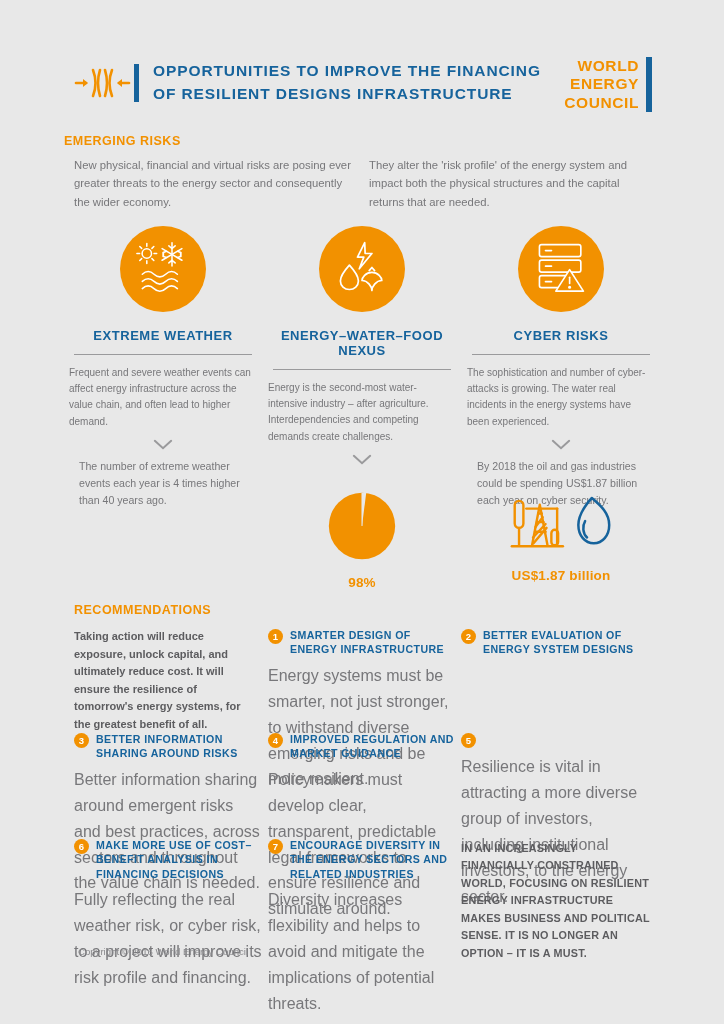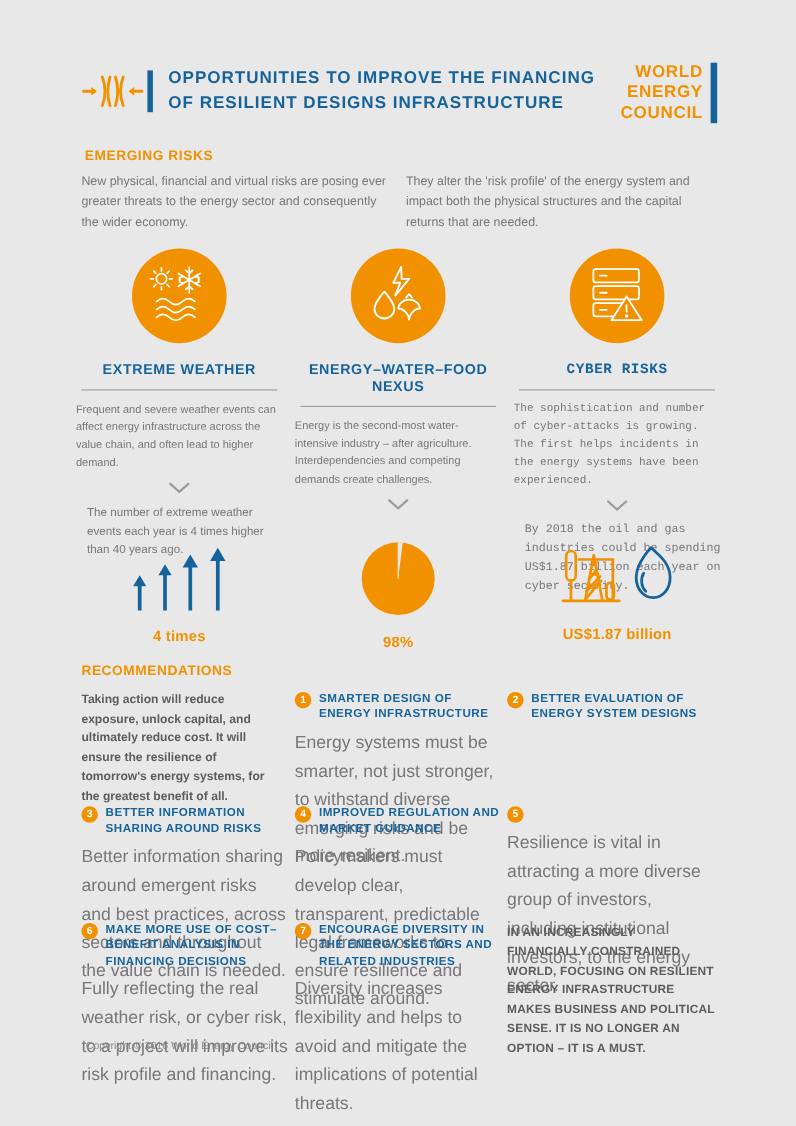--- a/index.html
+++ b/index.html
@@ -15,33 +15,33 @@
   .header { position: absolute; left: 72px; top: 55px; width: 580px; height: 55px; display: flex; align-items: center; }
   .hdr-icon { width: 60px; height: 40px; flex: 0 0 60px; }
   .hdr-rule { width: 5px; height: 38px; background: #16639c; margin: 0 14px 0 2px; flex: 0 0 5px; }
   .hdr-title { color: #16639c; font-size: 15.5px; font-weight: bold; letter-spacing: 0.9px; line-height: 1.45; }
   .wec-logo { position: absolute; right: 0; top: 2px; display: flex; align-items: stretch; }
   .wec-words { text-align: right; color: #f29100; font-weight: bold; font-size: 15.5px; letter-spacing: 0.6px; line-height: 1.18; }
   .wec-bar { width: 6px; background: #16639c; margin-left: 7px; }
 
   
   .sect-title { position: absolute; color: #f29100; font-size: 12.5px; font-weight: bold; letter-spacing: 0.5px; }
-  #emerging-risks-title { left: 77px; top: 134px; }
+  #emerging-risks-title { left: 64px; top: 134px; }
   #recommendations-title { left: 74px; top: 603px; }
 
   
   .intro { position: absolute; color: #77777a; font-size: 11.3px; line-height: 1.62; }
   #intro-left { left: 74px; top: 156px; width: 278px; }
   #intro-right { left: 369px; top: 156px; width: 282px; }
 
   
   .risk-col { position: absolute; top: 226px; width: 200px; }
   #risk-col-0 { left: 63px; }
   #risk-col-1 { left: 262px; }
-  #risk-col-2 { left: 461px; font-family: Liberation Mono, monospace; }
+  #risk-col-2 { left: 461px; }
 
   .risk-circle { width: 86px; height: 86px; border-radius: 50%; background: #f29100; margin: 0 auto; display: flex; align-items: center; justify-content: center; }
   .risk-name { margin-top: 16px; text-align: center; color: #16639c; font-size: 13px; font-weight: bold; letter-spacing: 0.55px; }
   .risk-divider { margin: 11px auto 0; width: 178px; height: 1px; background: #9a9a9c; }
   .risk-body { margin-top: 10px; text-align: left; color: #77777a; font-size: 10px; line-height: 1.62; padding: 0 6px; }
   .chev { margin: 6px auto 4px; width: 100%; text-align: center; }
   .risk-stat-text { text-align: left; color: #77777a; font-size: 10.6px; line-height: 1.62; padding: 0 4px; margin-left: 12px; }
 
   
   .stat-vis { position: absolute; width: 200px; text-align: center; }
@@ -188,46 +188,29 @@
             <line x1="12" y1="46" x2="19" y2="46"></line>
             <path d="M40 32 L56 57 L24 57 Z" fill="#f29100"></path>
             <line x1="40" y1="41" x2="40" y2="48"></line>
             <circle cx="40" cy="52.5" r="0.9" fill="#ffffff"></circle>
           </g>
         </svg>
       </span>
     </div>
     <div class="risk-name">CYBER RISKS</div>
     <div class="risk-divider"></div>
-    <div class="risk-body">The sophistication and number of cyber-attacks is growing. The first helps incidents in the energy systems have been experienced.</div>
+    <div class="risk-body">The sophistication and number of cyber-attacks is growing. The water real incidents in the energy systems have been experienced.</div>
     <div class="chev">
       <svg viewBox="0 0 22 12" width="20" height="11">
           <path d="M2 2 L11 10 L20 2" stroke="#9a9a9c" stroke-width="2.2" fill="none" stroke-linecap="round"></path>
         </svg>
     </div>
     <div class="risk-stat-text">By 2018 the oil and gas industries could be spending US$1.87 billion each year on cyber security.</div>
   </div>
 
-  <div class="stat-vis" id="stat-0">
-    <span>
-      <svg viewBox="0 0 100 62" width="100" height="62">
-        <g stroke="#16639c" stroke-width="3.4" fill="none" stroke-linecap="butt">
-          <line x1="14" y1="60" x2="14" y2="32"></line>
-            <path d="M8 38 L14 28 L20 38" fill="#16639c" stroke="none"></path>
-          <line x1="37" y1="60" x2="37" y2="22"></line>
-            <path d="M31 28 L37 18 L43 28" fill="#16639c" stroke="none"></path>
-          <line x1="60" y1="60" x2="60" y2="14"></line>
-            <path d="M53 21 L60 9 L67 21" fill="#16639c" stroke="none"></path>
-          <line x1="85" y1="60" x2="85" y2="8"></line>
-            <path d="M78 15 L85 3 L92 15" fill="#16639c" stroke="none"></path>
-        </g>
-      </svg>
-    </span>
-    <div class="stat-label">4 times</div>
-  </div>
 
   <div class="stat-vis" id="stat-1">
     <span>
       <svg viewBox="0 0 76 76" width="72" height="72">
         <circle cx="38" cy="38" r="35" fill="#f29100"></circle>
         <path d="M38 38 L38 3 A35 35 0 0 1 42.4 3.28 Z" fill="#e8e8e8"></path>
         <line x1="38" y1="38" x2="38" y2="3" stroke="#e8e8e8" stroke-width="1.1"></line>
       </svg>
     </span>
     <div class="stat-label">98%</div>

